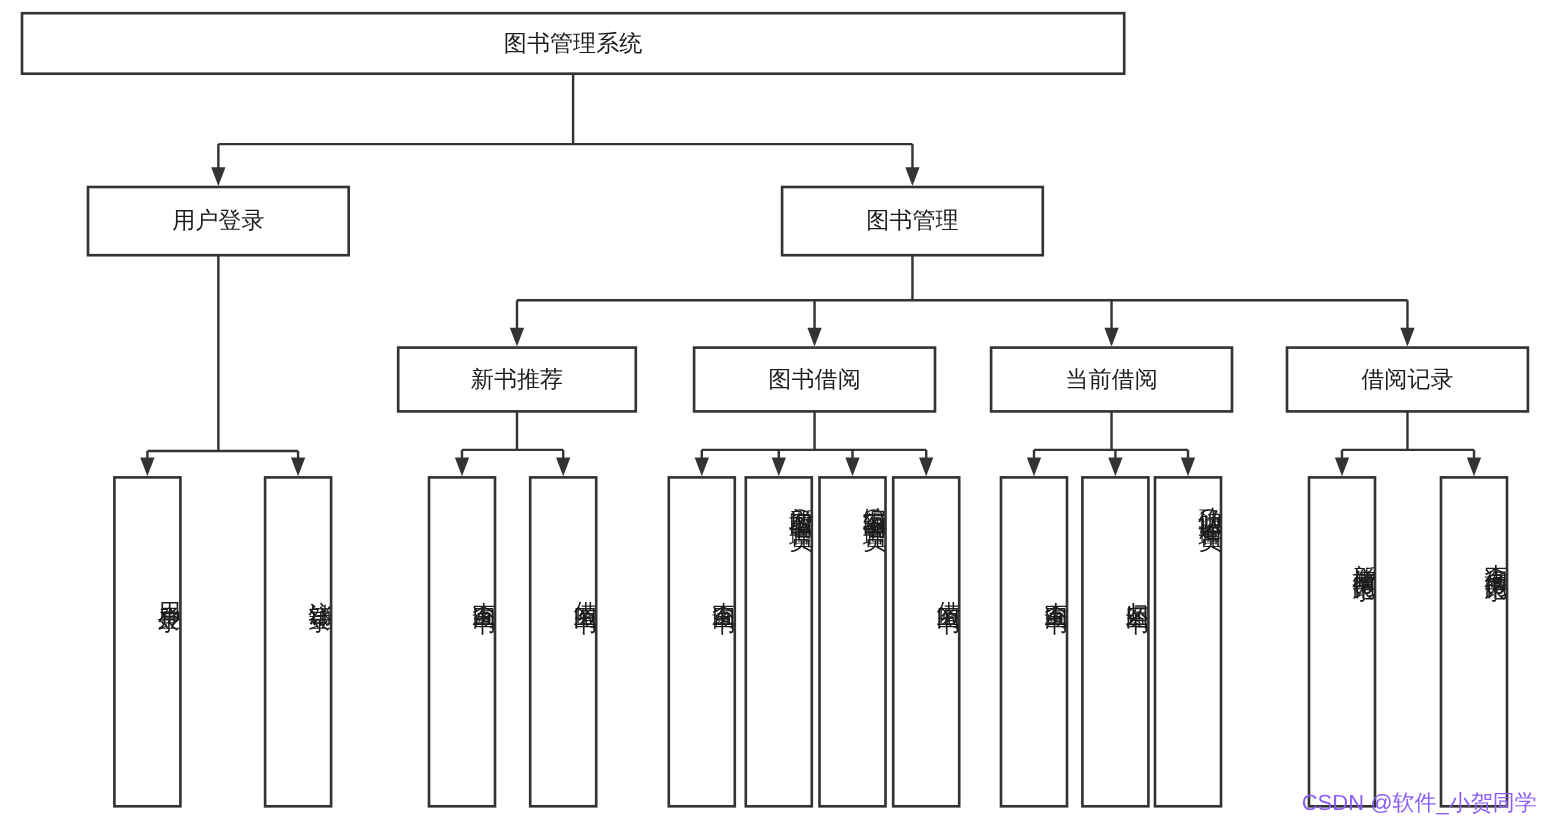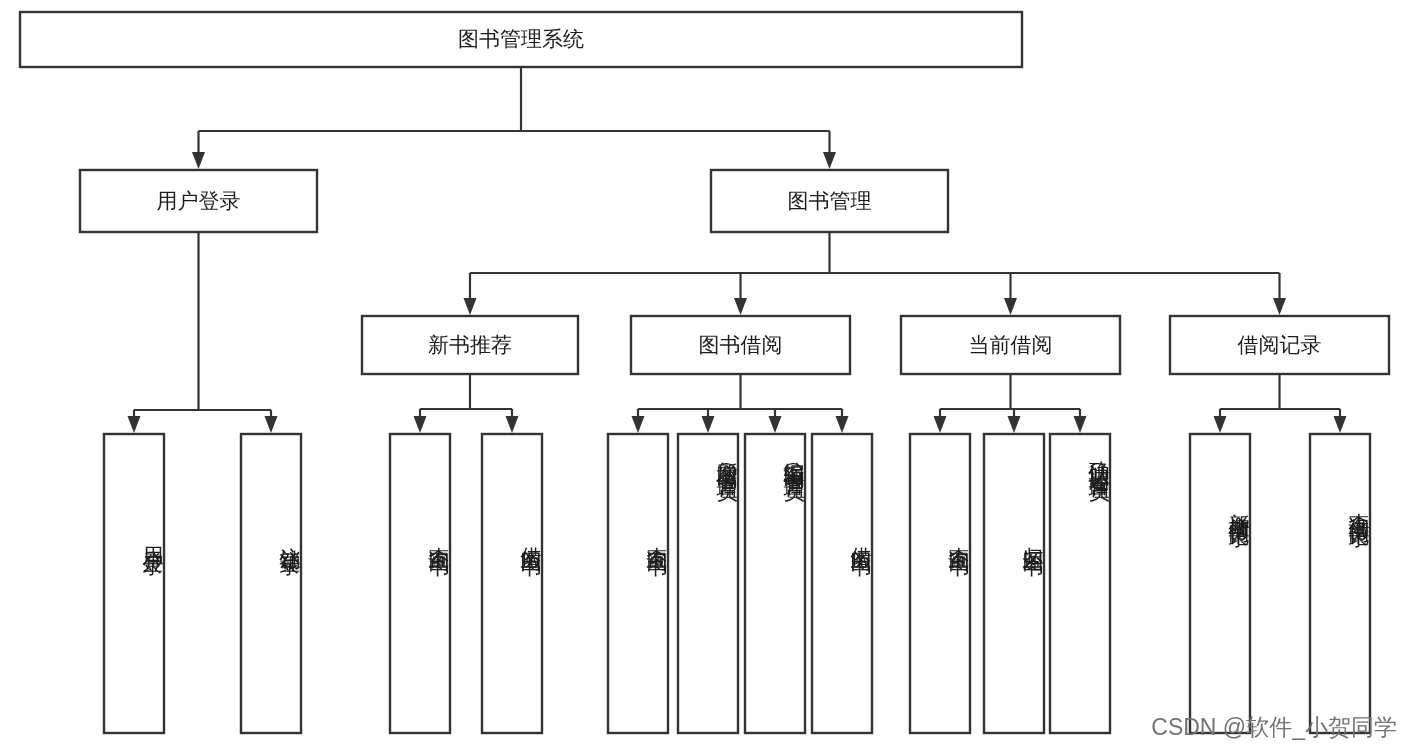--- a/index.html
+++ b/index.html
@@ -52,22 +52,22 @@
     color: #1c1c1c;
     letter-spacing: 3px;
     white-space: nowrap;
     pointer-events: none;
   }
   .watermark {
     position: absolute;
     right: 8px;
     bottom: 4px;
     font-family: "Liberation Sans", "DejaVu Sans", sans-serif;
-    font-size: 23px;
-    color: #737373;
+    font-size: 20px;
+    color: #8b5cf6;
     white-space: nowrap;
     pointer-events: none;
     margin-top: 28px;
   }
 </style>
 </head>
 <body>
 
 <div id="diagram-root">
 

